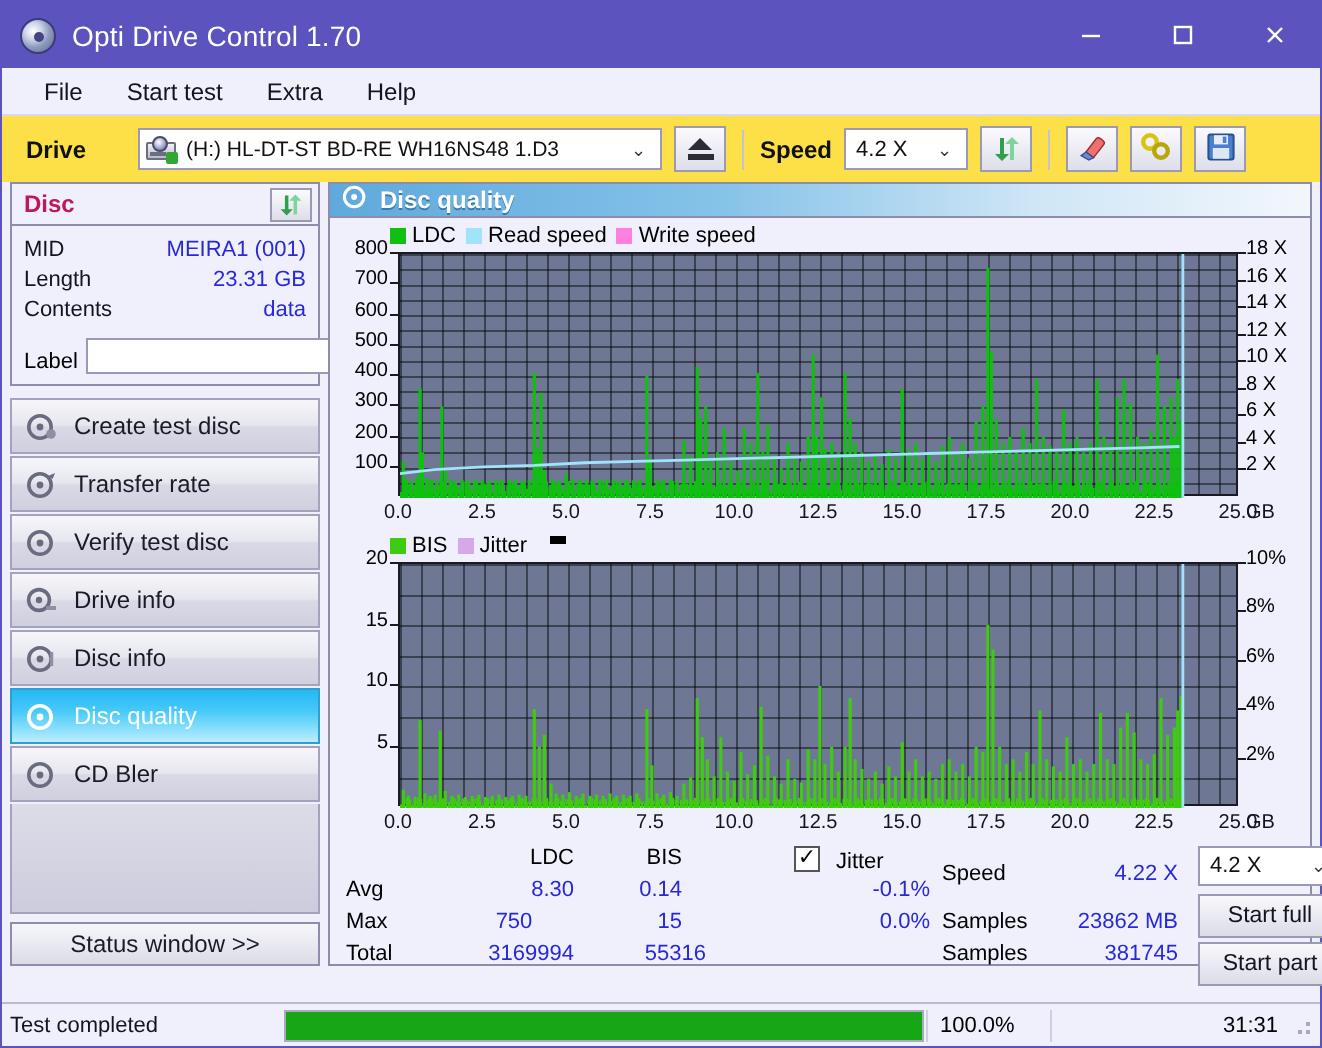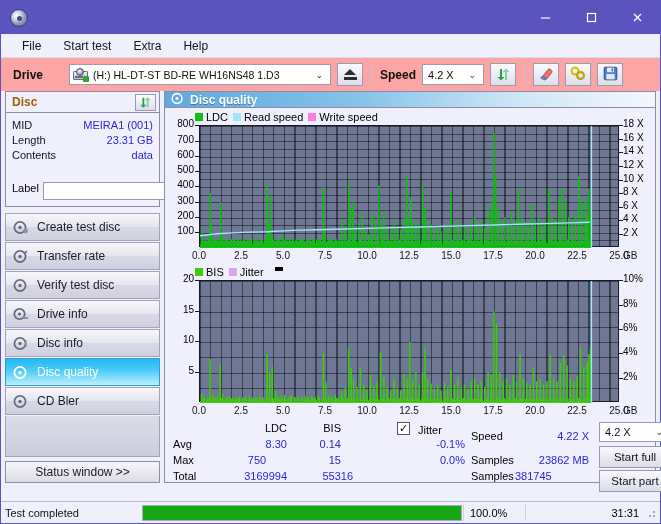--- a/index.html
+++ b/index.html
@@ -28,21 +28,21 @@
             color:#fff; font-size:13px; }
   .tb-btn svg { display:block; }
 
   
   .menubar { height:24px; background:#eff0fb; display:flex; align-items:center;
              padding-left:10px; gap:0px; border-bottom:1px solid #d9d9ee; }
   .menu-item { padding:3px 11px; font-size:12px; color:#14141e; }
 
   
   .drivebar { height:33px; display:flex; align-items:center; padding:0 6px; gap:6px;
-              background:#fca5a5; }
+              background:#fde047; }
   .lbl-bold { font-weight:bold; font-size:12px; color:#111; }
   .combo { height:21px; border:1px solid #9a9ab5; background:#fff; display:flex;
            align-items:center; padding:0 2px 0 3px; font-size:11px; color:#111; }
   .combo .caret { margin-left:auto; padding:0 5px 0 4px; color:#35353f; font-size:9px; }
   .drive-combo { width:262px; }
   .speed-combo { width:62px; }
   .drv-ico { width:16px; height:14px; margin-right:4px; position:relative; flex:0 0 auto; }
   .drv-ico .body { position:absolute; left:0; top:3px; width:15px; height:9px;
                    background:linear-gradient(#f2f2f5,#b9b9c8); border:1px solid #6d6d80; border-radius:1px; }
   .drv-ico .slot { position:absolute; left:2px; top:8px; width:8px; height:2px; background:#6d6d80; }
@@ -64,28 +64,28 @@
   .ref { position:relative; width:15px; height:15px; }
 
   
   .content { display:flex; padding:0 4px; gap:4px; height:392px; }
   .leftcol { width:155px; display:flex; flex-direction:column; }
 
   
   .group { border:1px solid #8d8dab; background:#eff0fb; }
   .group-hdr { height:21px; display:flex; align-items:center; padding:0 3px 0 6px;
                border-bottom:1px solid #8d8dab; background:#eff0fb; }
-  .group-hdr .t { font-weight:bold; font-size:12px; color:#a16207; }
+  .group-hdr .t { font-weight:bold; font-size:12px; color:#be185d; }
   .gbtn { margin-left:auto; width:21px; height:17px; border:1px solid #9a9ab5;
           background:linear-gradient(#fafafd,#dedeea); display:flex; align-items:center; justify-content:center; }
   .disc-rows { padding:4px 6px 5px 6px; }
   .drow { display:flex; align-items:center; height:15px; font-size:11px; }
   .drow .k { color:#14141e; }
   .drow .v { margin-left:auto; color:#2828d8; }
-  .label-row { display:flex; align-items:flex-start; margin-top:20px; gap:4px; }
+  .label-row { display:flex; align-items:flex-end; margin-top:6px; gap:4px; }
   .label-row .k { width:40px; font-size:11px; }
   .lbl-input { flex:1; height:18px; border:1px solid #9a9ab5; background:#fff; }
   .cd-btn { width:22px; height:19px; border:1px solid #9a9ab5;
             background:linear-gradient(#fafafd,#dedeea); display:flex; align-items:center; justify-content:center; }
   .cd-disc { width:13px; height:13px; border-radius:50%;
              background:radial-gradient(circle at 38% 35%, #fdfbd0 0%, #e3dd72 45%, #b9ae35 80%, #8d8420 100%);
              border:1px solid #7c7320; position:relative; }
   .cd-disc:after { content:""; position:absolute; left:4.5px; top:4.5px; width:4px; height:4px;
                    border-radius:50%; background:#f3f0da; border:1px solid #9a9040; }
 
@@ -144,20 +144,21 @@
   .grip { width:12px; height:12px; margin-right:3px; position:relative; opacity:.55; }
   .grip i { position:absolute; width:2px; height:2px; background:#70708c; }
 </style>
 </head>
 <body>
 
 <div id="app">
 
   <div class="titlebar">
     <div class="tb-icon"></div>
+    <div class="tb-title">Opti Drive Control 1.70</div>
     <div class="tb-buttons">
       <div class="tb-btn">
         <svg width="13" height="13" viewBox="0 0 13 13">
             <line x1="2" y1="7" x2="11" y2="7" stroke="#fff" stroke-width="1.2"></line>
           </svg>
       </div>
       <div class="tb-btn">
         <svg width="13" height="13" viewBox="0 0 13 13">
             <rect x="2.5" y="2.5" width="8" height="8" fill="none" stroke="#fff" stroke-width="1.2"></rect>
           </svg>
@@ -1320,21 +1321,21 @@
         </div>
         <div class="st-col" style="left:253px; top:6px">Jitter</div>
         <div class="st-col num" style="left:208px; top:20px; width:92px; text-align:right">-0.1%</div>
         <div class="st-col num" style="left:208px; top:36px; width:92px; text-align:right">0.0%</div>
 
         <div class="st-col" style="left:306px; top:12px">Speed</div>
         <div class="st-col num" style="left:358px; top:12px; width:66px; text-align:right">4.22 X</div>
         <div class="st-col" style="left:306px; top:36px">Samples</div>
         <div class="st-col num" style="left:350px; top:36px; width:74px; text-align:right">23862 MB</div>
         <div class="st-col" style="left:306px; top:52px">Samples</div>
-        <div class="st-col num" style="left:350px; top:52px; width:74px; ">381745</div>
+        <div class="st-col num" style="left:350px; top:52px; width:74px; text-align:right">381745</div>
 
         <div class="combo" style="position:absolute; left:434px; top:4px; width:72px; height:20px">
           <span style="padding-left:2px">4.2 X</span>
           <span class="caret">⌄</span>
         </div>
         <div class="btn-std" style="position:absolute; left:434px; top:28px; width:72px; height:22px">Start full</div>
         <div class="btn-std" style="position:absolute; left:434px; top:52px; width:72px; height:22px">Start part</div>
       </div>
     </div>
   </div>

